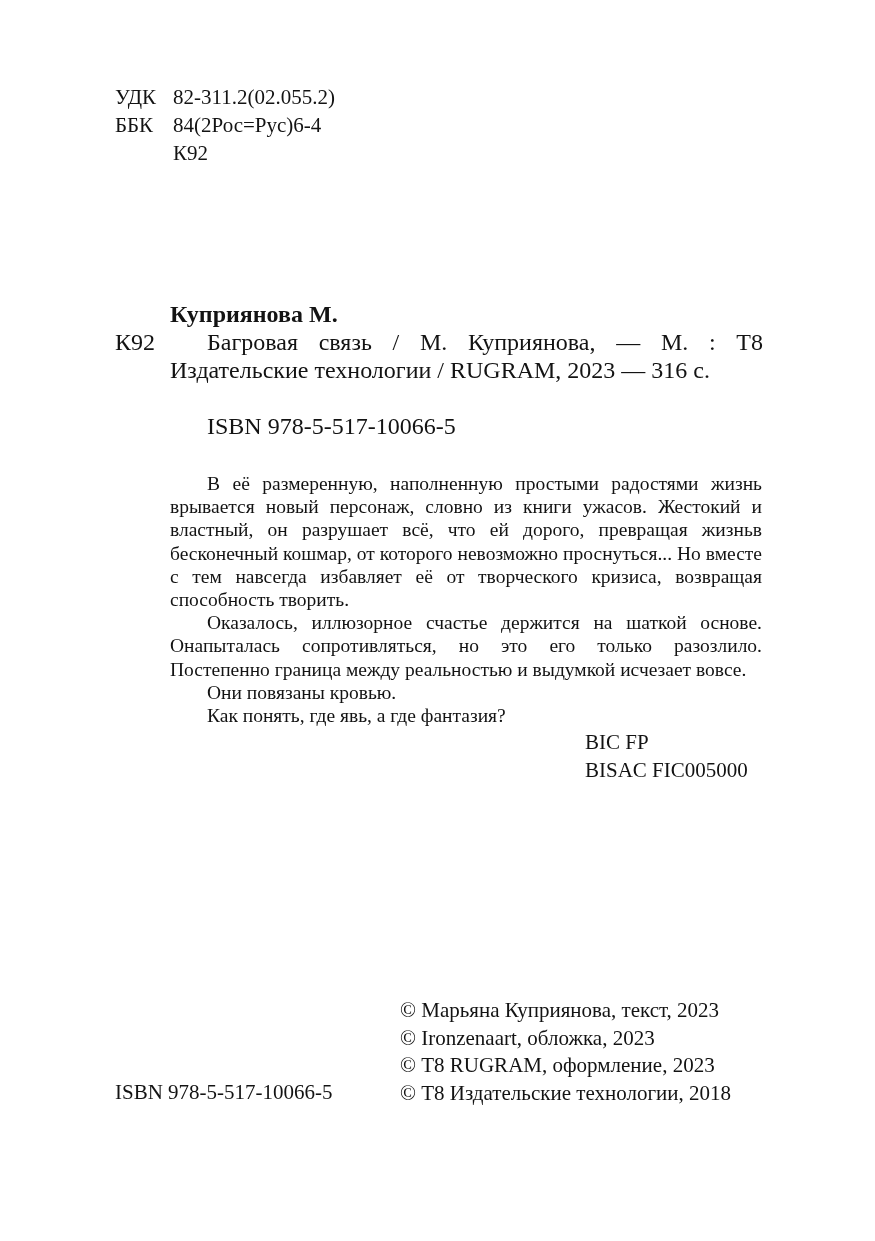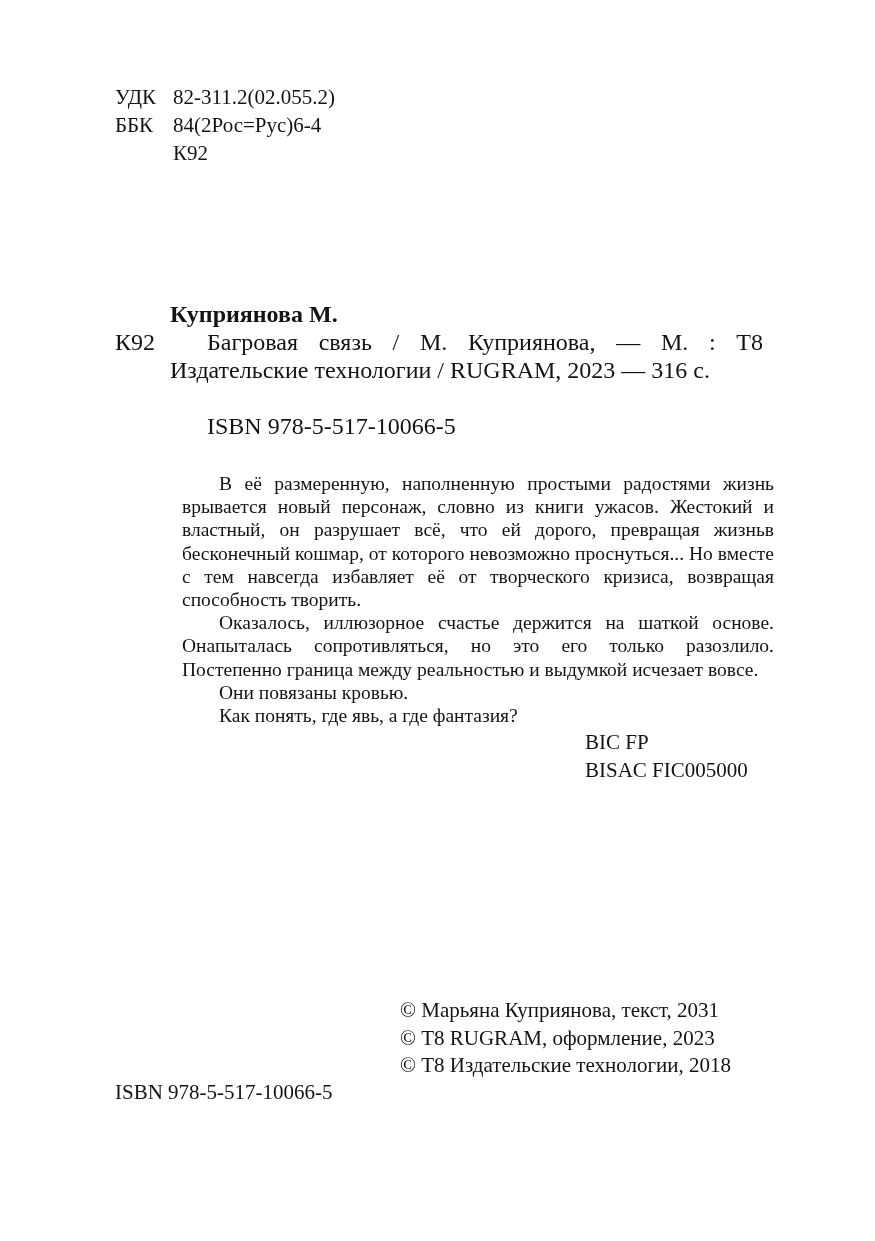--- a/index.html
+++ b/index.html
@@ -42,21 +42,21 @@
     text-align: justify;
   }
   .catalog .isbn {
     margin-left: 92px;
     margin-top: 28px;
   }
 
   
   .annotation {
     position: absolute;
-    left: 182px;
+    left: 170px;
     top: 472px;
     width: 592px;
     font-size: 19.5px;
     line-height: 23.2px;
     text-align: justify;
   }
   .annotation p { margin: 0; text-indent: 37px; }
 
   
   .codes {
@@ -118,20 +118,21 @@
     <p>Они повязаны кровью.</p>
     <p>Как понять, где явь, а где фантазия?</p>
   </div>
 
   <div class="codes">
     <div>BIC FP</div>
     <div>BISAC FIC005000</div>
   </div>
 
   <div class="copyright">
-    <div>© Марьяна Куприянова, текст, 2031</div>
+    <div>© Марьяна Куприянова, текст, 2023</div>
+    <div>© Ironzenaart, обложка, 2023</div>
     <div>© Т8 RUGRAM, оформление, 2023</div>
     <div>© Т8 Издательские технологии, 2018</div>
   </div>
 
   <div class="isbn-bottom">ISBN 978-5-517-10066-5</div>
 
 </div>
 
 </body></html>

